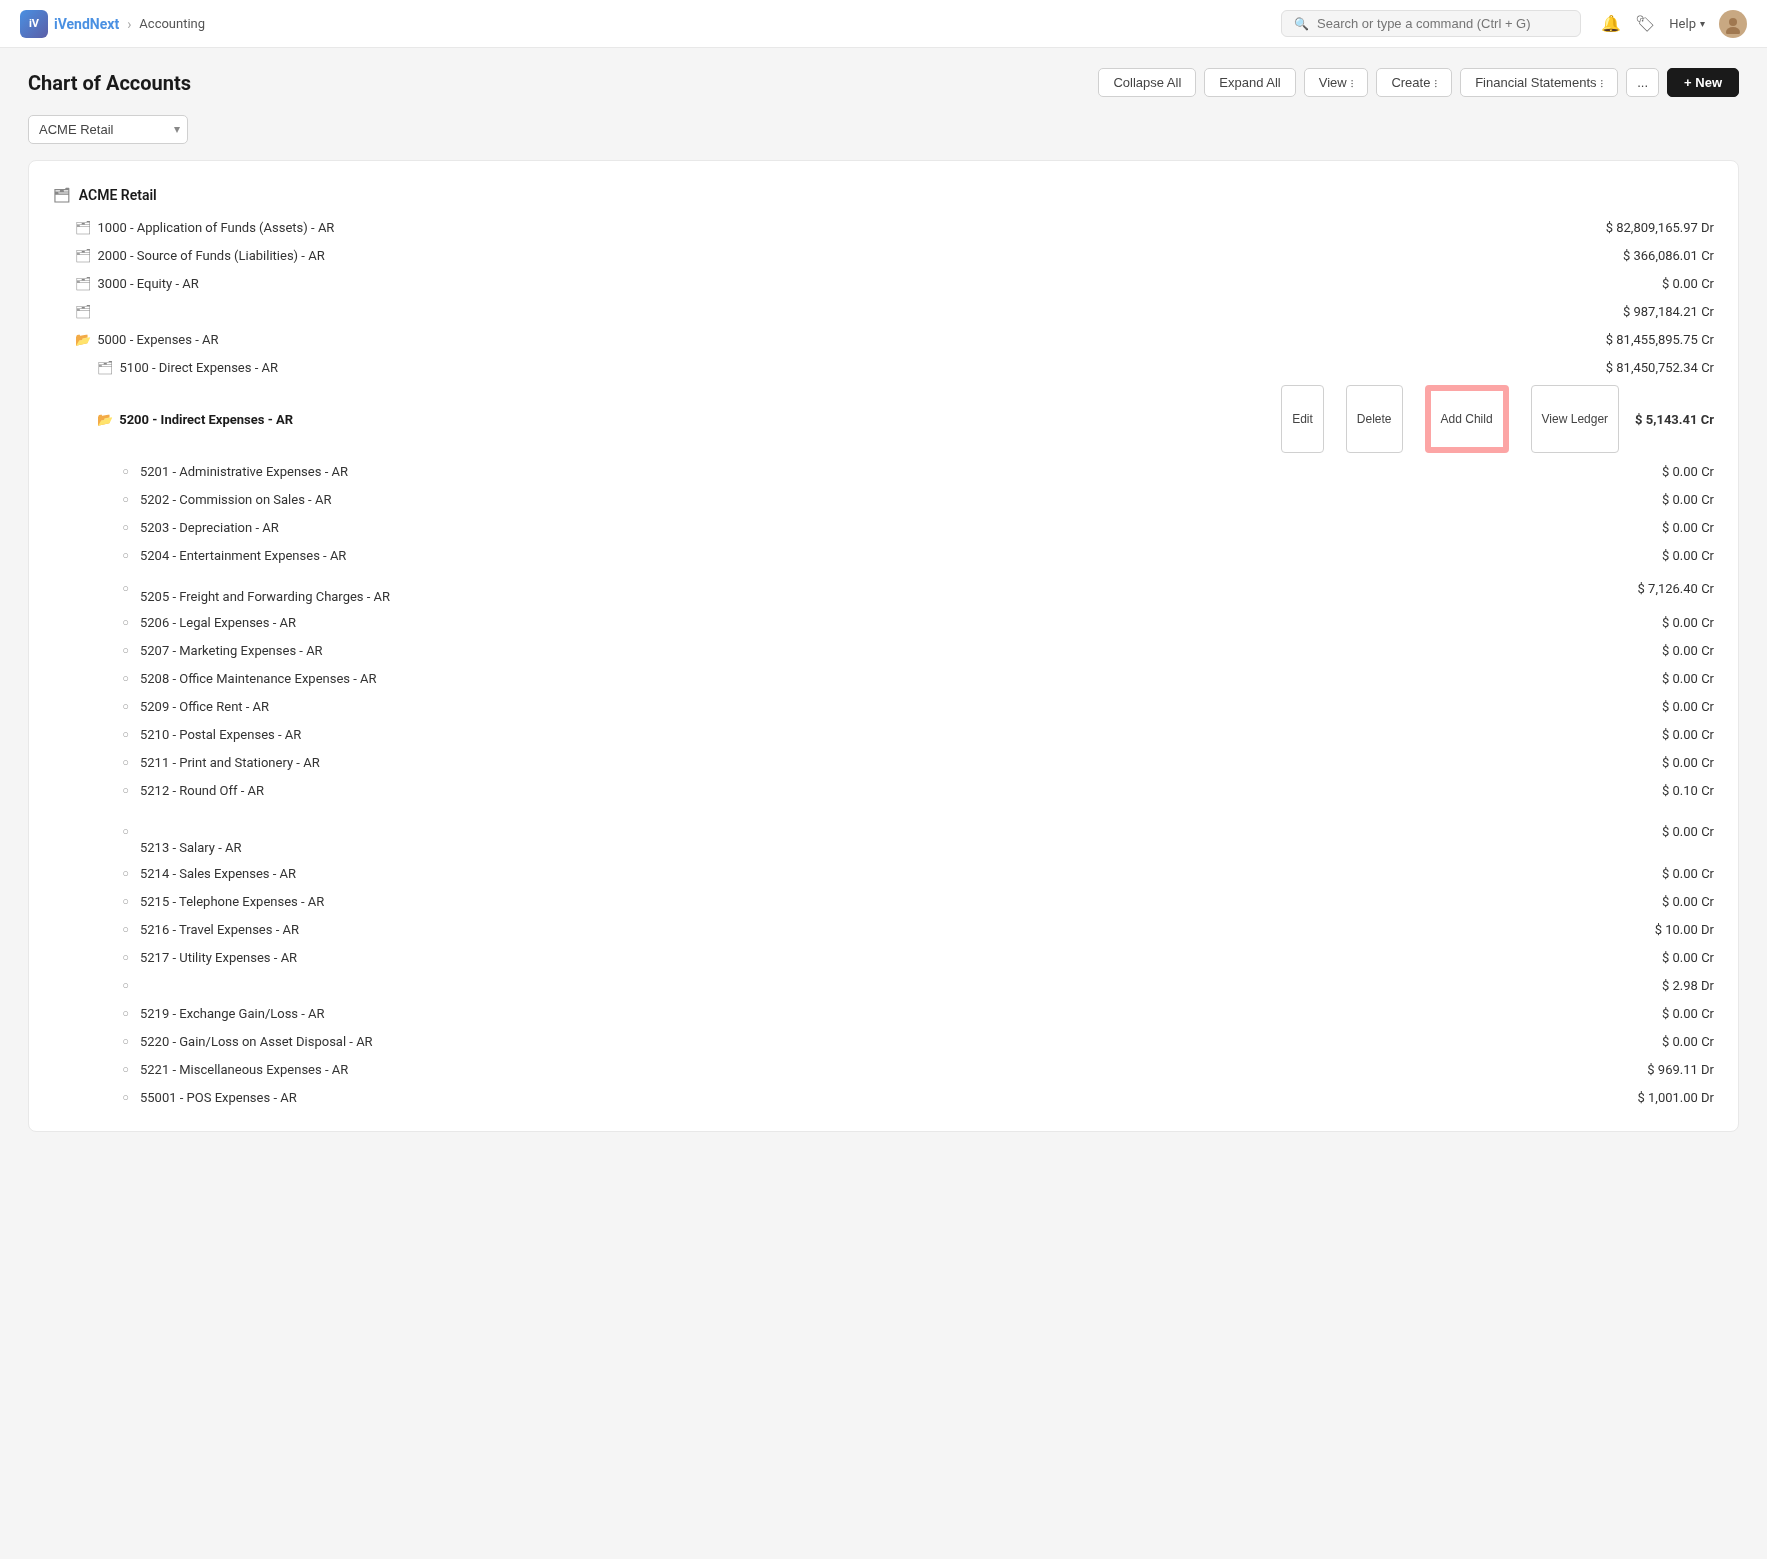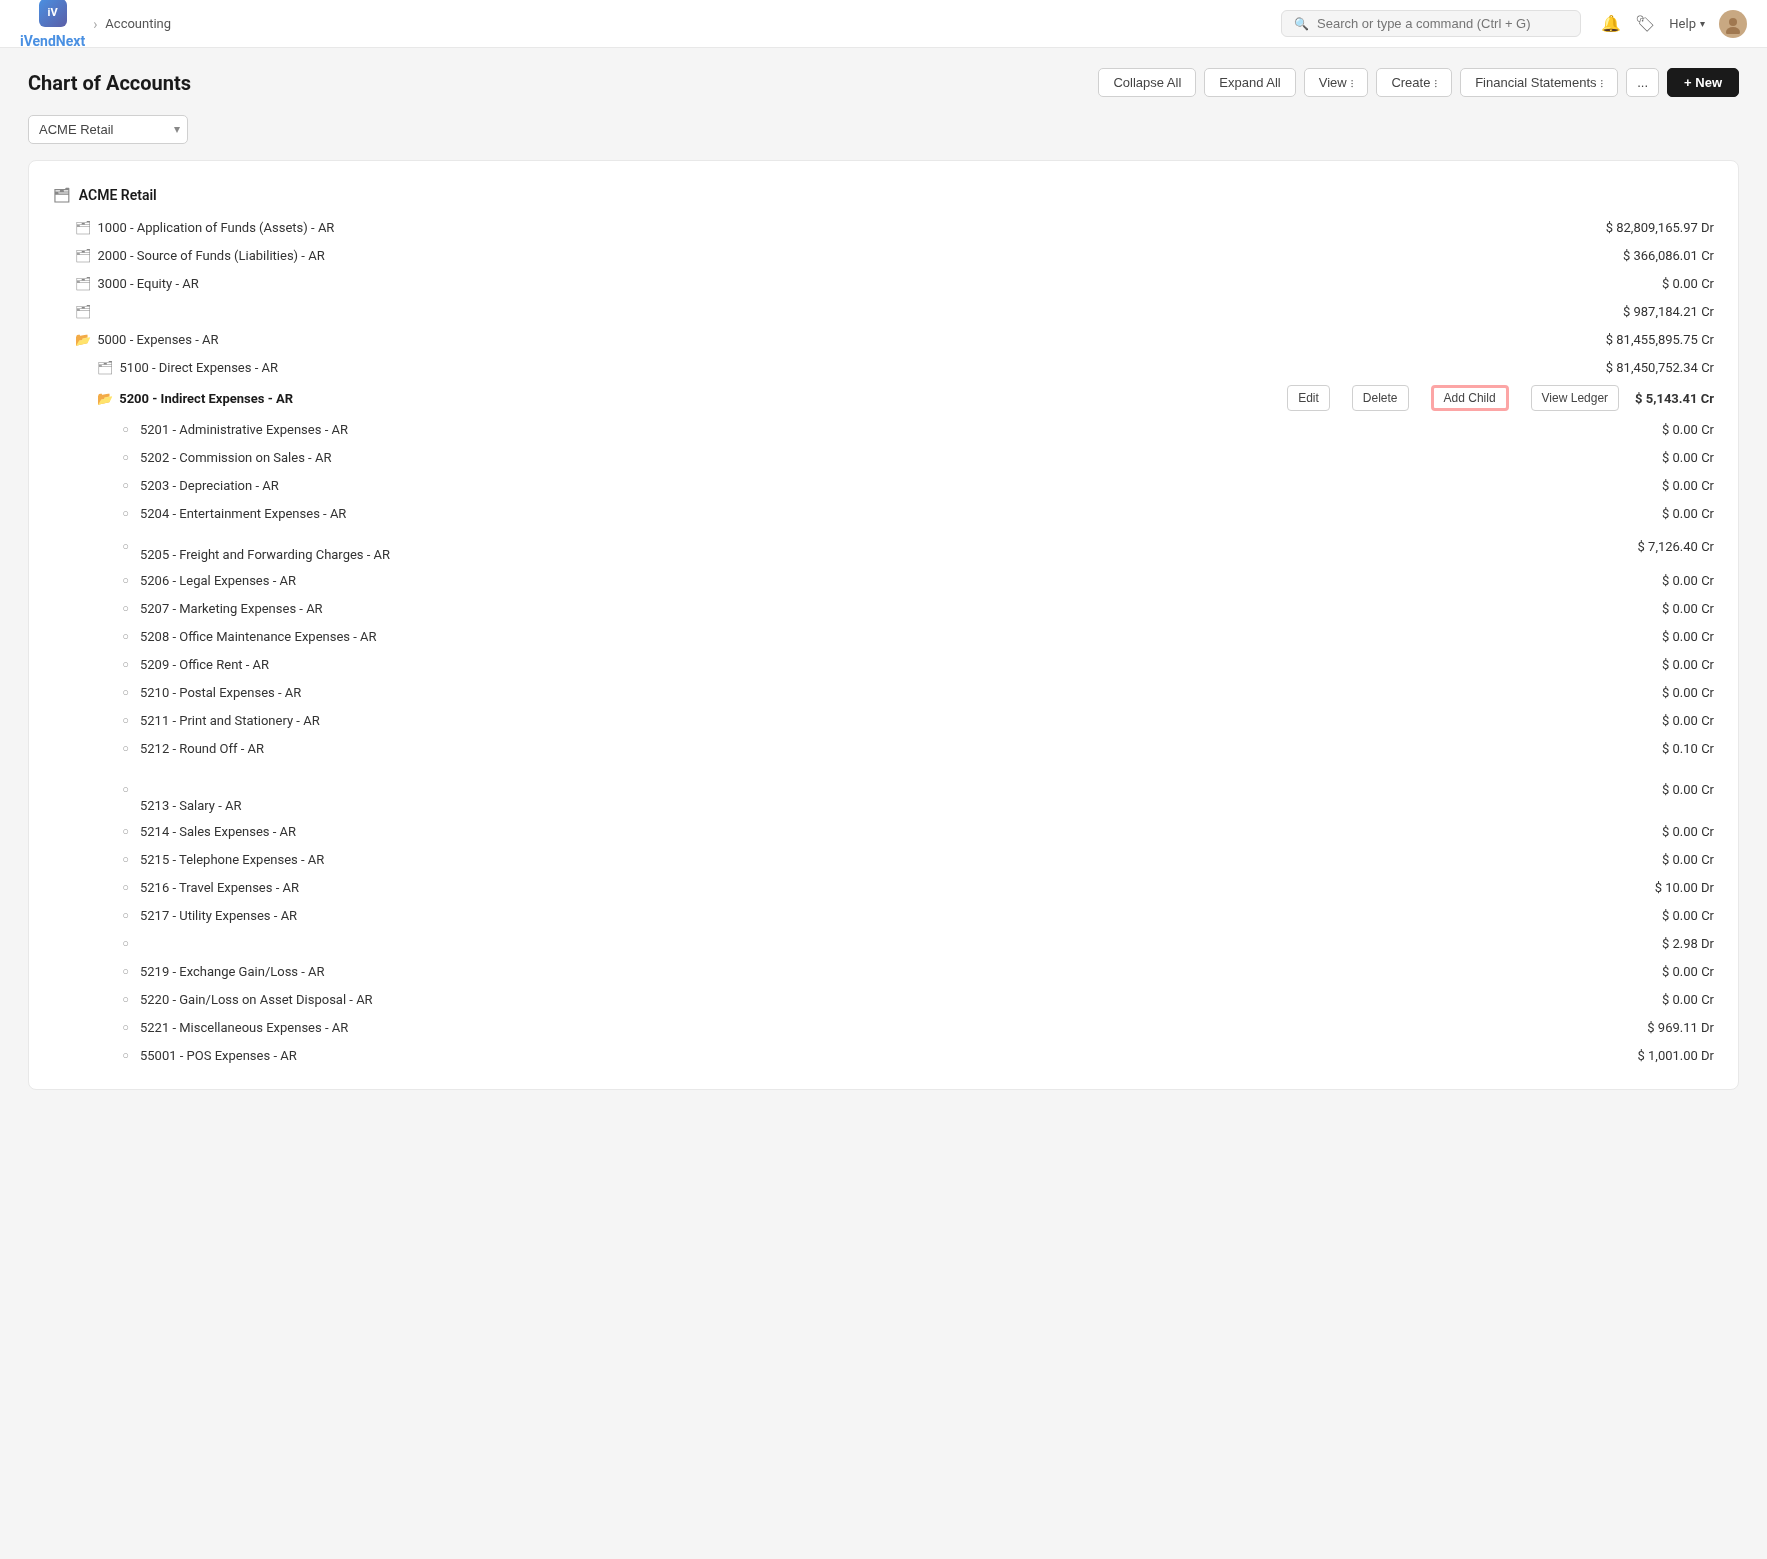--- a/index.html
+++ b/index.html
@@ -2,21 +2,21 @@
 <html><head>
   <meta charset="utf-8">
   <style>
     * { box-sizing: border-box; margin: 0; padding: 0; }
     body { font-family: -apple-system, BlinkMacSystemFont, 'Segoe UI', Roboto, sans-serif; background: #f5f5f5; font-size: 13px; color: #333; }
   </style>
 </head>
 <body>
 
 <nav style="display:flex;align-items:center;background:#fff;padding:0 20px;height:48px;border-bottom:1px solid #e8e8e8;gap:8px;">
-  <div style="display:flex;align-items:center;gap:6px;flex-direction:column;">
+  <div style="display:flex;align-items:center;gap:6px;">
     <div style="width:28px;height:28px;background:linear-gradient(135deg,#4a90e2,#5b5ea6);border-radius:6px;display:flex;align-items:center;justify-content:center;color:white;font-size:11px;font-weight:bold;">iV</div>
     <span style="font-weight:700;color:#4a90e2;font-size:14px;">iVendNext</span>
   </div>
   <span style="color:#aaa;font-size:14px;">›</span>
   <span style="color:#555;font-size:13px;">Accounting</span>
 
   <div style="margin-left:auto;display:flex;align-items:center;background:#f5f5f5;border:1px solid #e0e0e0;border-radius:6px;padding:5px 12px;gap:8px;width:300px;">
     <span style="color:#999;font-size:12px;">🔍</span>
     <input type="text" style="border: none; background: transparent; outline: none; font-size: 13px; color: rgb(85, 85, 85); width: 100%;" placeholder="Search or type a command (Ctrl + G)">
   </div>
@@ -104,21 +104,21 @@
           <span style="margin-right:6px;color:#888;font-size:13px;">🗂</span>
           <span style="flex:1;font-size:13px;color:#333;">5100 - Direct Expenses - AR</span>
           <span style="font-size:13px;color:#333;white-space:nowrap;margin-left:auto;padding-left:16px;">$ 81,450,752.34 Cr</span>
         </div>
         <div style="display: flex; align-items: center; padding: 4px 0px 4px 44px; border-radius: 4px; cursor: pointer; min-height: 28px;">
           <span style="margin-right:6px;color:#888;font-size:13px;">📂</span>
           <span style="flex:1;font-size:13px;font-weight:700;color:#1a1a1a;">5200 - Indirect Expenses - AR</span>
           <span style="display:flex;gap:22px;margin-left:8px;">
             <button style="padding:3px 10px;border:1px solid #d0d0d0;border-radius:4px;background:#fff;cursor:pointer;font-size:12px;color:#444;">Edit</button>
             <button style="padding:3px 10px;border:1px solid #d0d0d0;border-radius:4px;background:#fff;cursor:pointer;font-size:12px;color:#444;">Delete</button>
-            <button style="padding:3px 10px;border:3px solid #fca5a5;border-radius:4px;background:#fff;cursor:pointer;font-size:12px;color:#444;">Add Child</button>
+            <button style="padding:21px 10px;border:6px solid #fca5a5;border-radius:4px;background:#fff;cursor:pointer;font-size:12px;color:#444;">Add Child</button>
             <button style="padding:3px 10px;border:1px solid #d0d0d0;border-radius:4px;background:#fff;cursor:pointer;font-size:12px;color:#444;">View Ledger</button>
           </span>
           <span style="font-size:13px;color:#333;white-space:nowrap;margin-left:auto;padding-left:16px;font-weight:700;">$ 5,143.41 Cr</span>
         </div>
         <div style="display: flex; align-items: center; padding: 4px 0px 4px 66px; border-radius: 4px; cursor: pointer; min-height: 28px;">
           <span style="margin-right:8px;color:#999;font-size:11px;width:13px;text-align:center;">○</span>
           <span style="flex:1;font-size:13px;color:#333;">5201 - Administrative Expenses - AR</span>
           <span style="font-size:13px;color:#333;white-space:nowrap;margin-left:auto;padding-left:16px;">$ 0.00 Cr</span>
         </div>
         <div style="display: flex; align-items: center; padding: 4px 0px 4px 66px; border-radius: 4px; cursor: pointer; min-height: 28px;">

